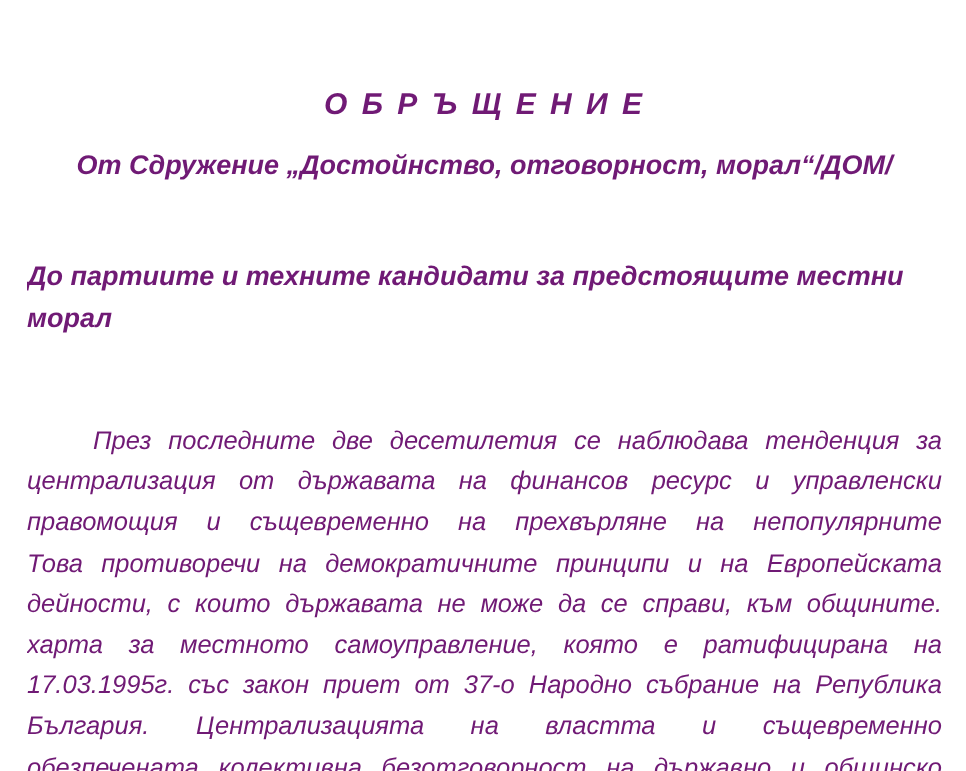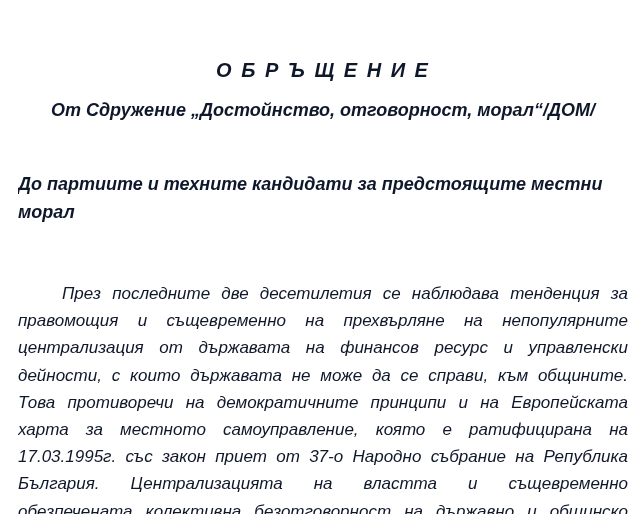--- a/index.html
+++ b/index.html
@@ -8,21 +8,21 @@
     background: #ffffff;
   }
   .page {
     position: relative;
     width: 644px;
     height: 514px;
     overflow: hidden;
     background: #ffffff;
     font-family: "Liberation Sans", sans-serif;
     font-style: italic;
-    color: #0f172a;
+    color: #701a75;
     box-sizing: border-box;
     padding: 58px 16px 0 18px;
   }
   .title {
     margin: 0;
     font-size: 20px;
     font-weight: bold;
     text-align: center;
     letter-spacing: 2px;
     line-height: 24px;
@@ -70,22 +70,22 @@
 
   <h2 class="from-line">От Сдружение „Достойнство, отговорност, морал“/ДОМ/</h2>
 
   <div class="recipient">
       <div class="recipient-line">До партиите и техните кандидати за предстоящите местни</div>
       <div class="recipient-line">морал</div>
     </div>
 
   <div class="body-paragraph">
       <div class="paragraph-line">През последните две десетилетия се наблюдава тенденция за</div>
+      <div class="paragraph-line">централизация от държавата на финансов ресурс и управленски</div>
       <div class="paragraph-line">правомощия и същевременно на прехвърляне на непопулярните</div>
-      <div class="paragraph-line">централизация от държавата на финансов ресурс и управленски</div>
+      <div class="paragraph-line">Това противоречи на демократичните принципи и на Европейската</div>
       <div class="paragraph-line">дейности, с които държавата не може да се справи, към общините.</div>
-      <div class="paragraph-line">Това противоречи на демократичните принципи и на Европейската</div>
       <div class="paragraph-line">харта за местното самоуправление, която е ратифицирана на</div>
       <div class="paragraph-line">17.03.1995г. със закон приет от 37-о Народно събрание на Република</div>
       <div class="paragraph-line">България. Централизацията на властта и същевременно</div>
       <div class="paragraph-line">обезпечената колективна безотговорност на държавно и общинско</div>
     </div>
 </div>
 
 </body></html>

